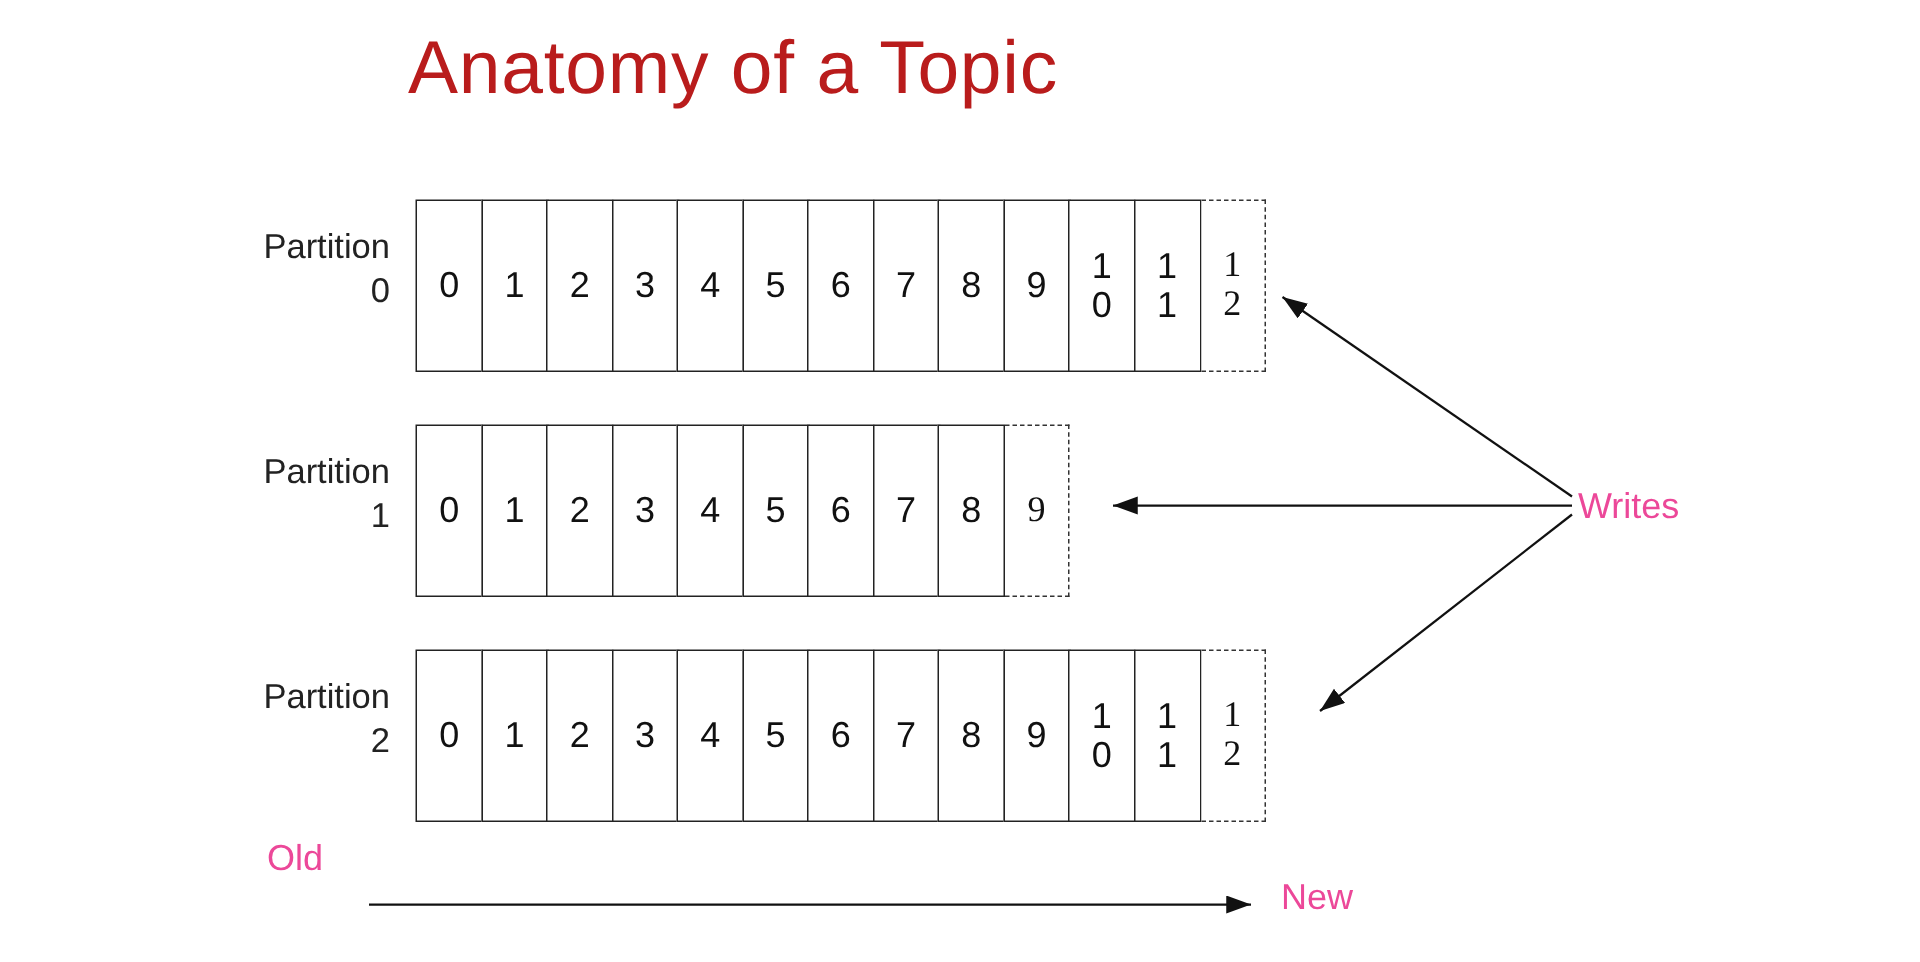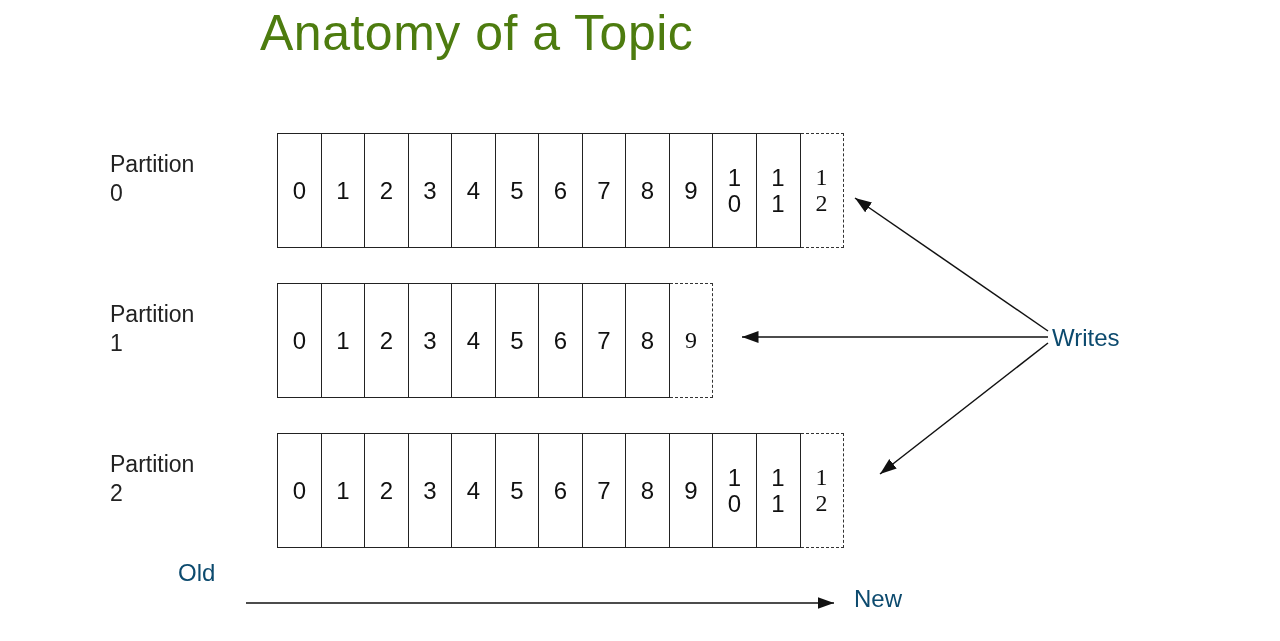--- a/index.html
+++ b/index.html
@@ -6,27 +6,27 @@
   .canvas{
     position:relative;
     width:1280px;height:641px;
     background:#ffffff;
     font-family:"Liberation Sans", sans-serif;
     color:#1a1a1a;
     overflow:hidden;
   }
   .arrows{position:absolute;left:0;top:0;width:1280px;height:641px;pointer-events:none;}
   .title{
-    position:absolute;left:256px;top:0px;margin:4px;
-    font-size:50px;font-weight:400;color:#4d7c0f;
+    position:absolute;left:256px;top:0px;margin:16px;
+    font-size:50px;font-weight:400;color:#b91c1c;
     letter-spacing:0.5px;white-space:nowrap;
   }
   .plabel{
     position:absolute;left:110px;width:150px;
-    text-align:left;font-size:23px;line-height:1.25;color:#222;
+    text-align:right;font-size:23px;line-height:1.25;color:#222;
   }
   .row{
     position:absolute;left:277px;height:115px;display:flex;align-items:stretch;
   }
   .cell{
     box-sizing:border-box;
     width:45px;height:115px;
     border:1.5px solid #222;
     background:#fff;
     display:flex;align-items:center;justify-content:center;
@@ -38,21 +38,21 @@
     margin-left:0;
     width:43px;
     font-family:Liberation Serif, serif;
   }
   .n{
     display:block;width:15px;
     font-size:24px;line-height:1.05;
     text-align:center;word-break:break-all;color:#111;
   }
   .side-label{
-    position:absolute;font-size:24px;color:#0c4a6e;white-space:nowrap;
+    position:absolute;font-size:24px;color:#ec4899;white-space:nowrap;
   }
 </style>
 </head>
 <body>
 
 <div class="canvas">
 
   <svg class="arrows" viewBox="0 0 1280 641" xmlns="http://www.w3.org/2000/svg">
     <defs>
       <marker id="ah" markerWidth="13" markerHeight="10" refX="11" refY="4" orient="auto">

